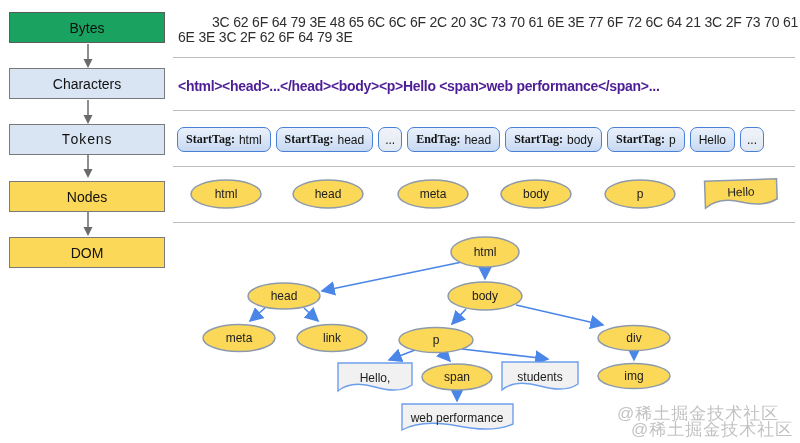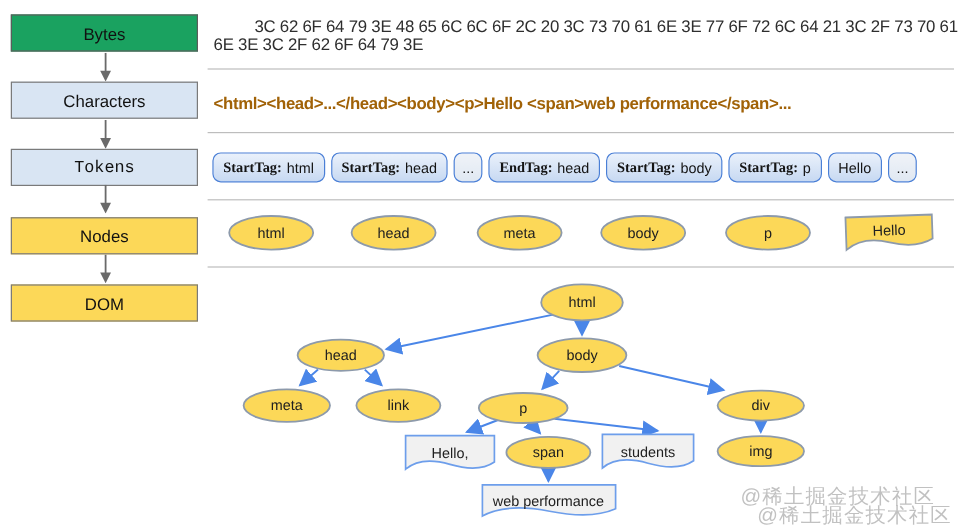--- a/index.html
+++ b/index.html
@@ -23,21 +23,21 @@
   .flow-arrow{position:absolute;left:82px;width:12px;height:24px;}
   .a0{top:44px;} .a1{top:100px;} .a2{top:154px;} .a3{top:212px;}
 
   
   .divider{position:absolute;left:173px;width:622px;height:0;border-top:1px solid #bdbdbd;}
   .d0{top:57px;} .d1{top:110px;} .d2{top:166px;} .d3{top:222px;}
 
   .hexline{position:absolute;left:178px;white-space:nowrap;font-size:14px;color:#2e2e2e;letter-spacing:-0.2px;}
   .h0{top:14px;margin-left:34px;} .h1{top:29px;}
 
-  .chars{position:absolute;left:178px;top:78px;font-size:14px;font-weight:700;color:#a16207;letter-spacing:-0.3px;white-space:nowrap;}
+  .chars{position:absolute;left:178px;top:78px;font-size:14px;font-weight:700;color:#4c1d95;letter-spacing:-0.3px;white-space:nowrap;}
 
   .token-row{position:absolute;left:177px;top:127px;display:flex;gap:5px;}
   .token{
     height:25px;box-sizing:border-box;border:1.5px solid #4a7fd6;border-radius:7px;
     background:linear-gradient(180deg,#eaf1fb 0%,#c7d9f2 100%);
     display:flex;align-items:center;padding:0 8px;font-size:12px;color:#141414;white-space:nowrap;
   }
   .token.dots{background:linear-gradient(180deg,#f0f3f8 0%,#e0e8f2 100%);padding:0 6px;}
   .tk-b{font-weight:700;}
   .tk-b:not(:empty){margin-right:4px;font-family:Liberation Serif, serif;}

